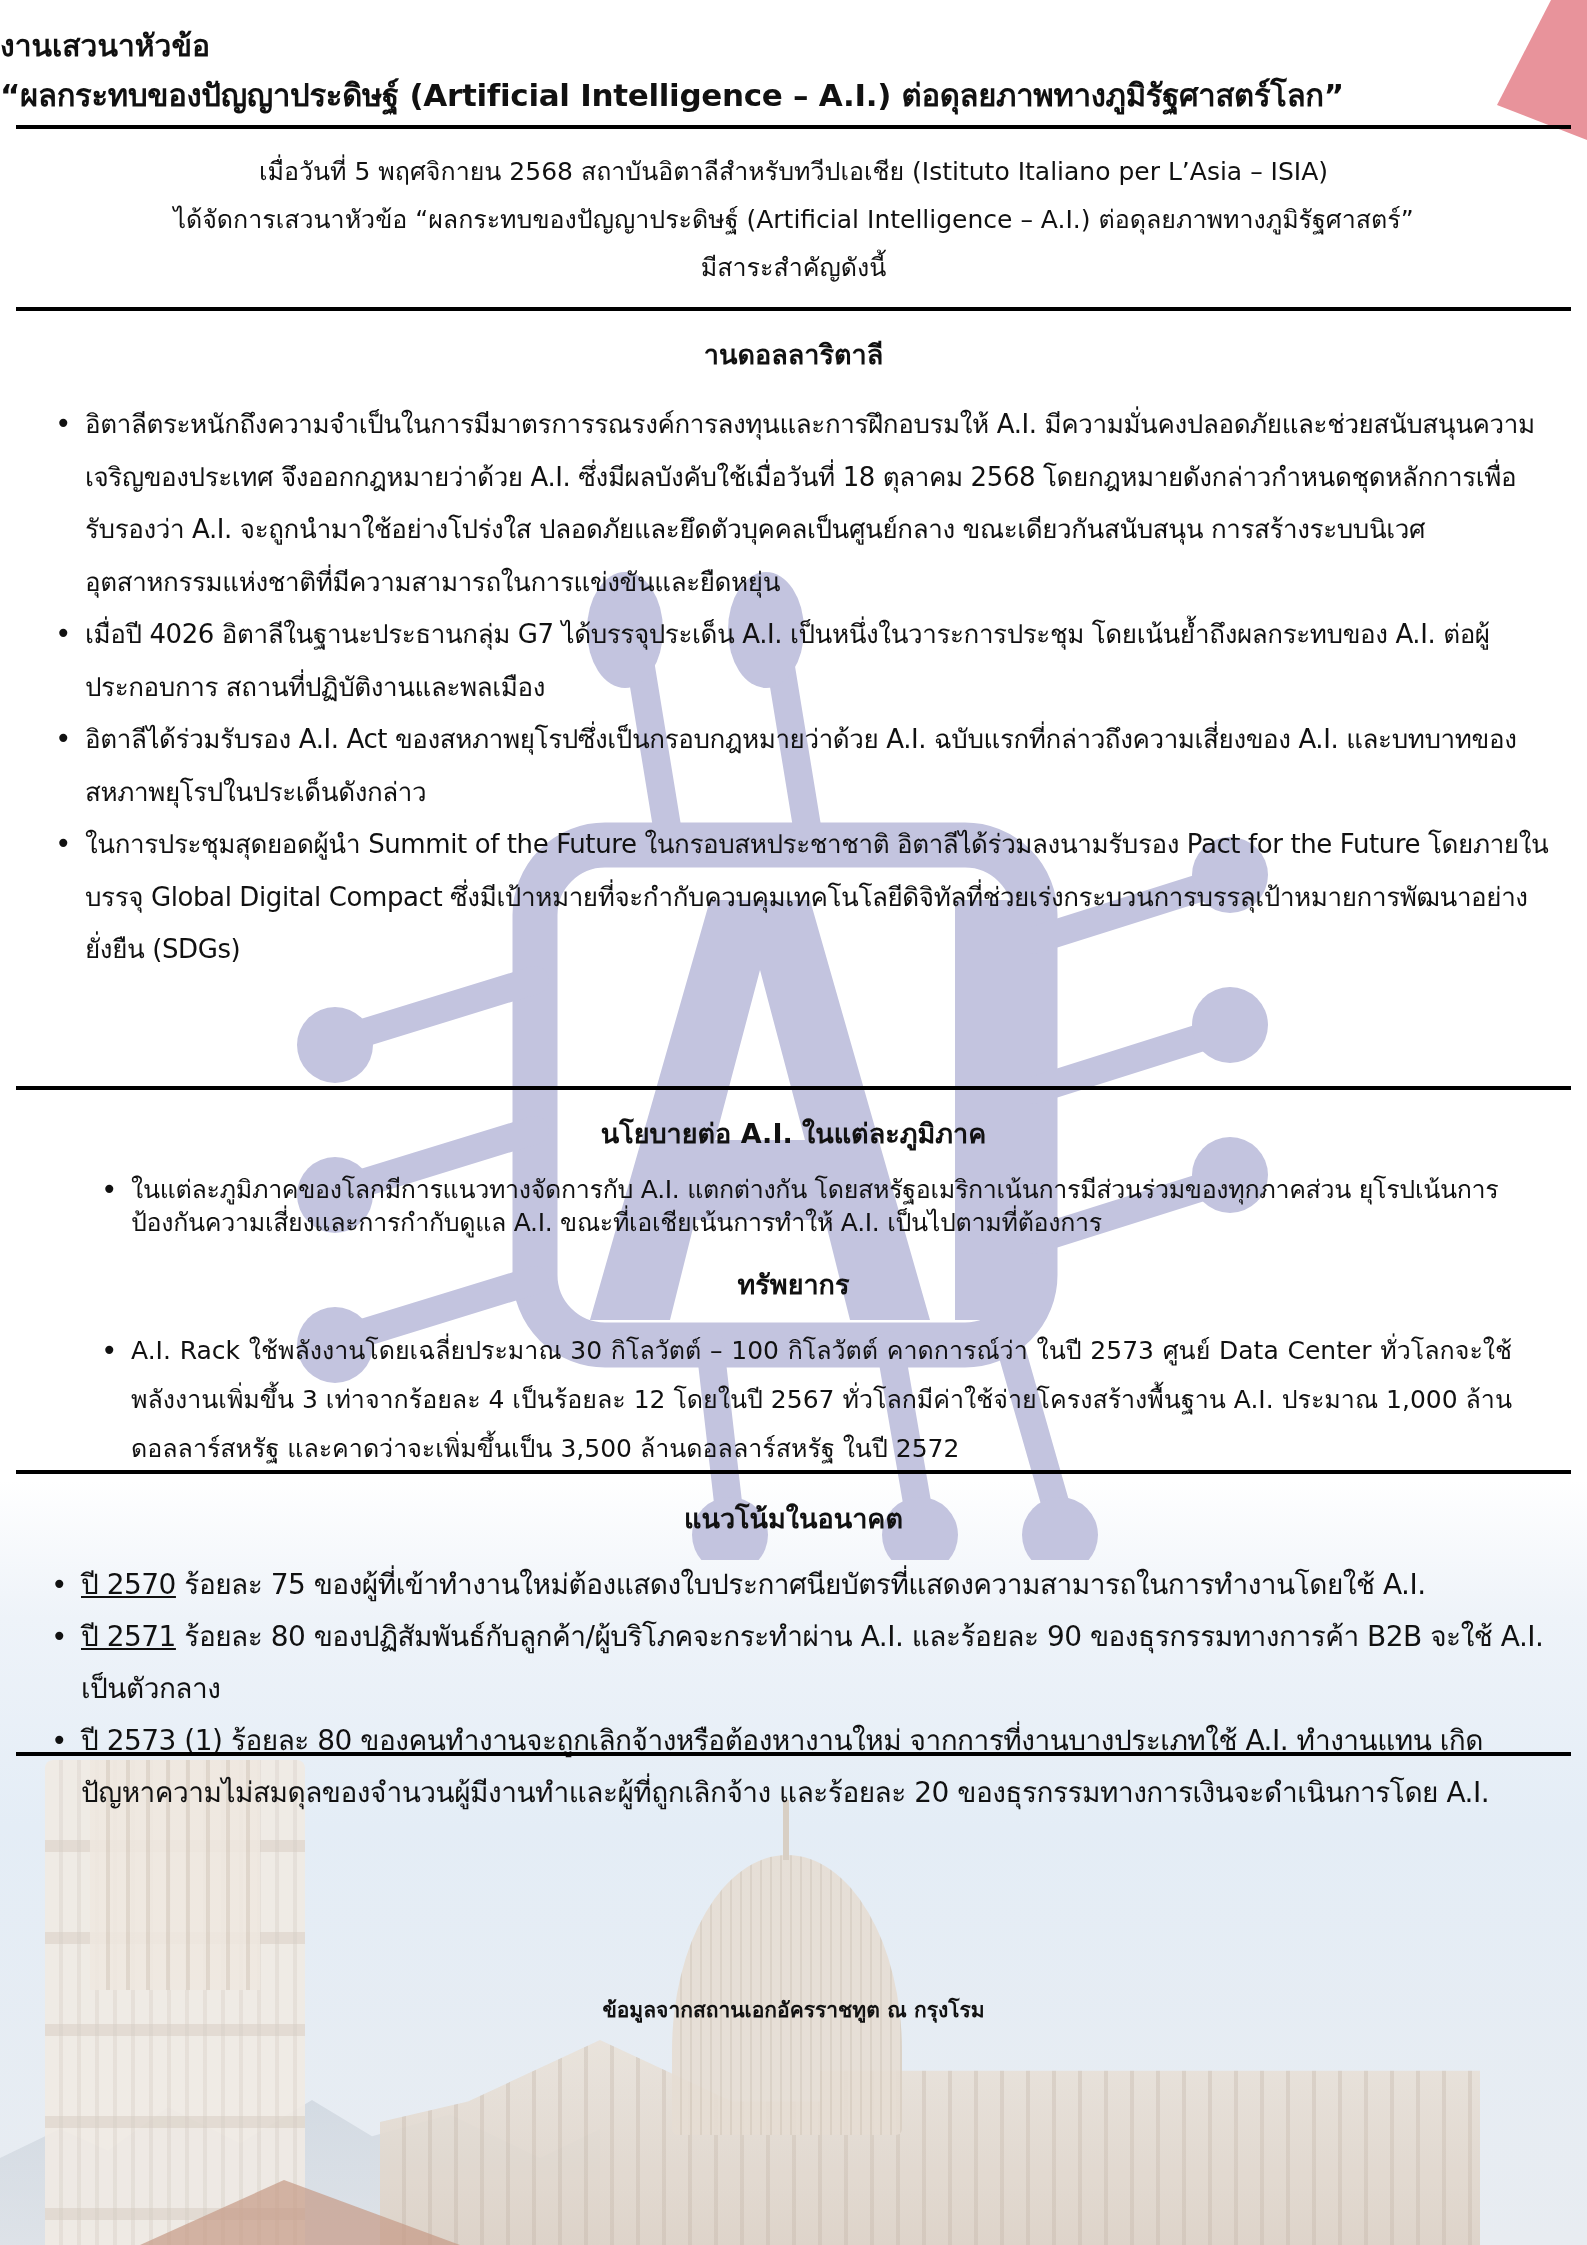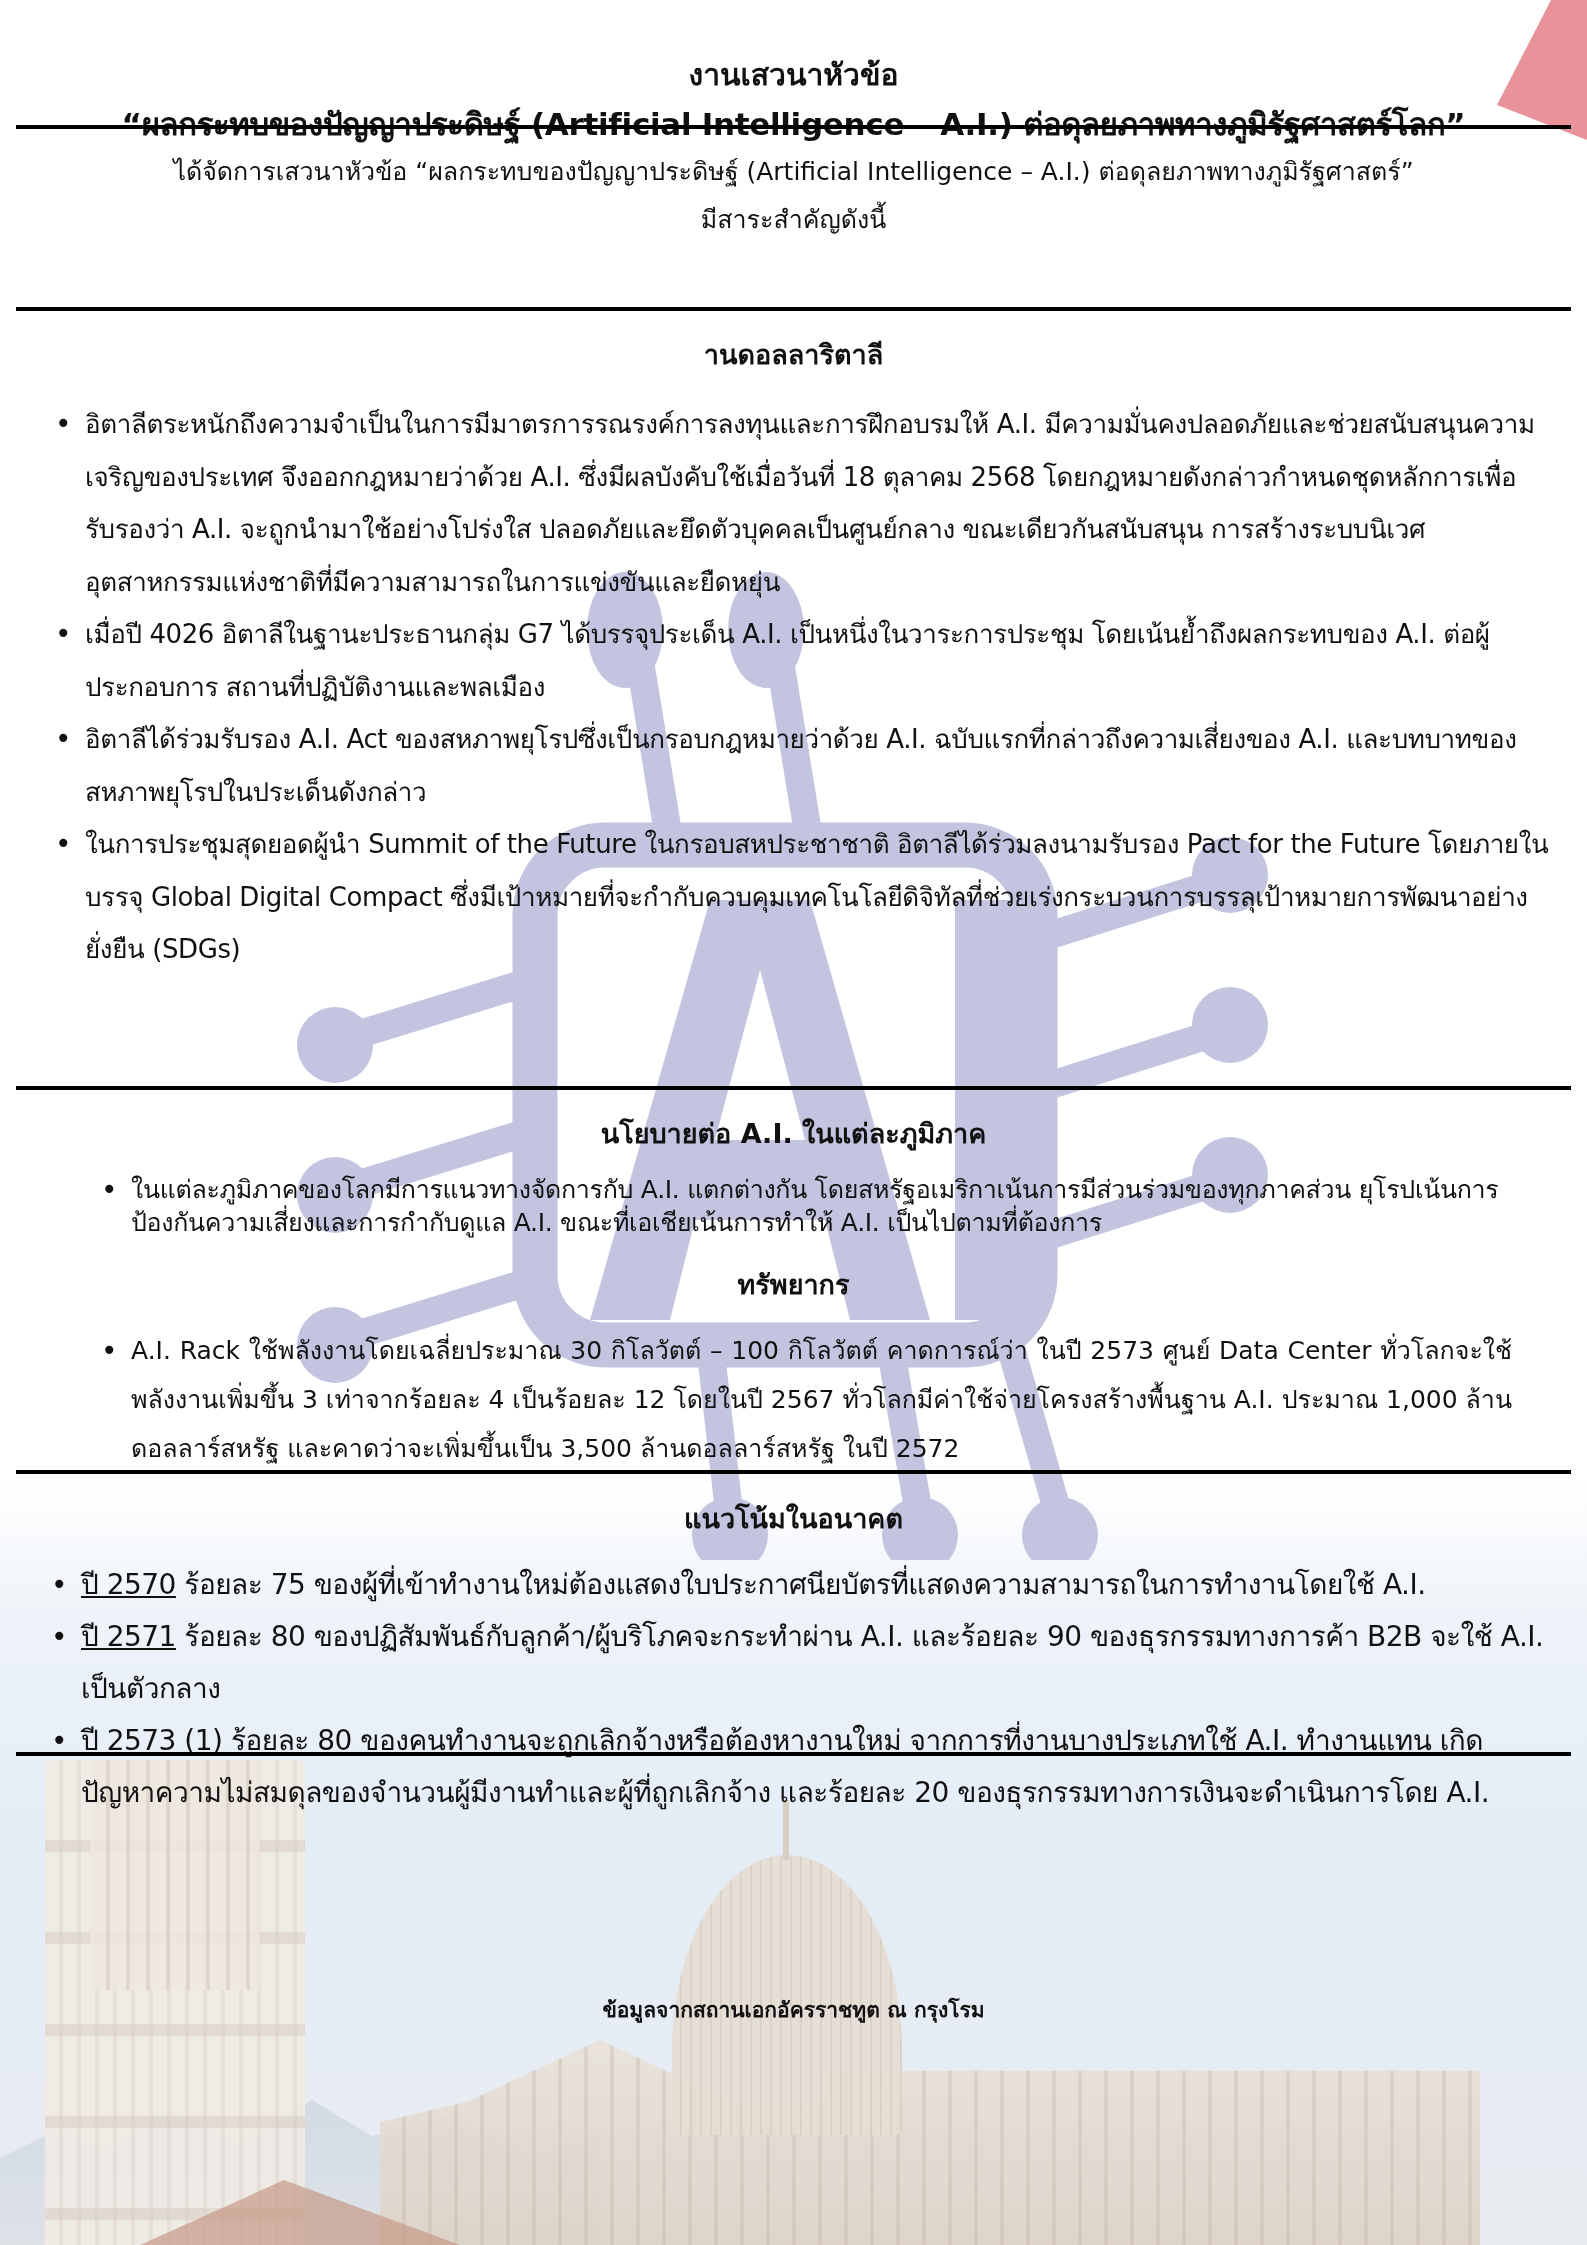--- a/index.html
+++ b/index.html
@@ -62,21 +62,21 @@
     position:absolute; right:0; top:0; width:90px; height:140px;
     background:#e8939b; clip-path:polygon(60% 0,100% 0,100% 100%,0 75%);
     z-index:0;
   }
   .watermark { position:absolute; left:290px; top:560px; width:1000px; height:1000px; z-index:1; pointer-events:none; }
 
   .content { position:relative; z-index:2; }
   .hr { position:absolute; left:16px; right:16px; height:4px; background:#000; }
 
   .title1, .title2 {
-    position:absolute; left:0; right:0; text-align:center; font-weight:bold;margin-top:29px;
+    position:absolute; left:0; right:0; font-weight:bold;
   }
   .title1 { top:22px; font-size:30px; }
   .title2 { top:70px; font-size:31px; letter-spacing:-0.3px; }
 
   .intro { position:absolute; left:0; right:0; top:148px; text-align:center; font-size:25px; line-height:48px; }
 
   .h-sec { position:absolute; left:0; right:0; text-align:center; font-weight:bold; font-size:27px; }
 
   .blist { position:absolute; margin:13px; padding:0; list-style:none; font-size:26px; }
   .blist li { position:relative; padding-left:30px; }
@@ -135,20 +135,21 @@
     <rect x="665" y="340" width="75" height="420" stroke="none"></rect>
   </g>
 </svg>
 
 <div class="content">
   <div class="title1">งานเสวนาหัวข้อ</div>
   <div class="title2">“ผลกระทบของปัญญาประดิษฐ์ (Artificial Intelligence – A.I.) ต่อดุลยภาพทางภูมิรัฐศาสตร์โลก”</div>
   <div class="hr" style="top:125px"></div>
 
   <div class="intro">
+    <div>เมื่อวันที่ 5 พฤศจิกายน 2568 สถาบันอิตาลีสำหรับทวีปเอเชีย (Istituto Italiano per L’Asia – ISIA)</div>
     <div>ได้จัดการเสวนาหัวข้อ “ผลกระทบของปัญญาประดิษฐ์ (Artificial Intelligence – A.I.) ต่อดุลยภาพทางภูมิรัฐศาสตร์”</div>
     <div>มีสาระสำคัญดังนี้</div>
   </div>
   <div class="hr" style="top:307px"></div>
 
   <div class="h-sec" style="top:333px">านดอลลาริตาลี</div>
   <ul class="blist sec1">
     <li>อิตาลีตระหนักถึงความจำเป็นในการมีมาตรการรณรงค์การลงทุนและการฝึกอบรมให้ A.I. มีความมั่นคงปลอดภัยและช่วยสนับสนุนความเจริญของประเทศ จึงออกกฎหมายว่าด้วย A.I. ซึ่งมีผลบังคับใช้เมื่อวันที่ 18 ตุลาคม 2568 โดยกฎหมายดังกล่าวกำหนดชุดหลักการเพื่อรับรองว่า A.I. จะถูกนำมาใช้อย่างโปร่งใส ปลอดภัยและยึดตัวบุคคลเป็นศูนย์กลาง ขณะเดียวกันสนับสนุน การสร้างระบบนิเวศอุตสาหกรรมแห่งชาติที่มีความสามารถในการแข่งขันและยืดหยุ่น</li>
     <li>เมื่อปี 4026 อิตาลีในฐานะประธานกลุ่ม G7 ได้บรรจุประเด็น A.I. เป็นหนึ่งในวาระการประชุม โดยเน้นย้ำถึงผลกระทบของ A.I. ต่อผู้ประกอบการ สถานที่ปฏิบัติงานและพลเมือง</li>
     <li>อิตาลีได้ร่วมรับรอง A.I. Act ของสหภาพยุโรปซึ่งเป็นกรอบกฎหมายว่าด้วย A.I. ฉบับแรกที่กล่าวถึงความเสี่ยงของ A.I. และบทบาทของสหภาพยุโรปในประเด็นดังกล่าว</li>

